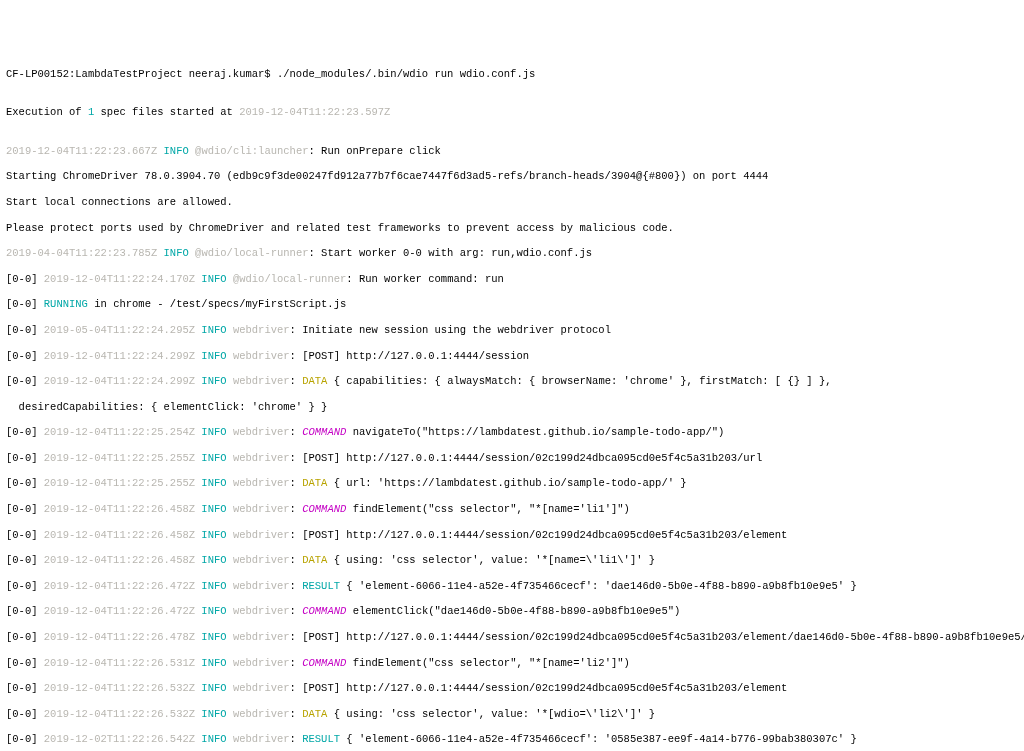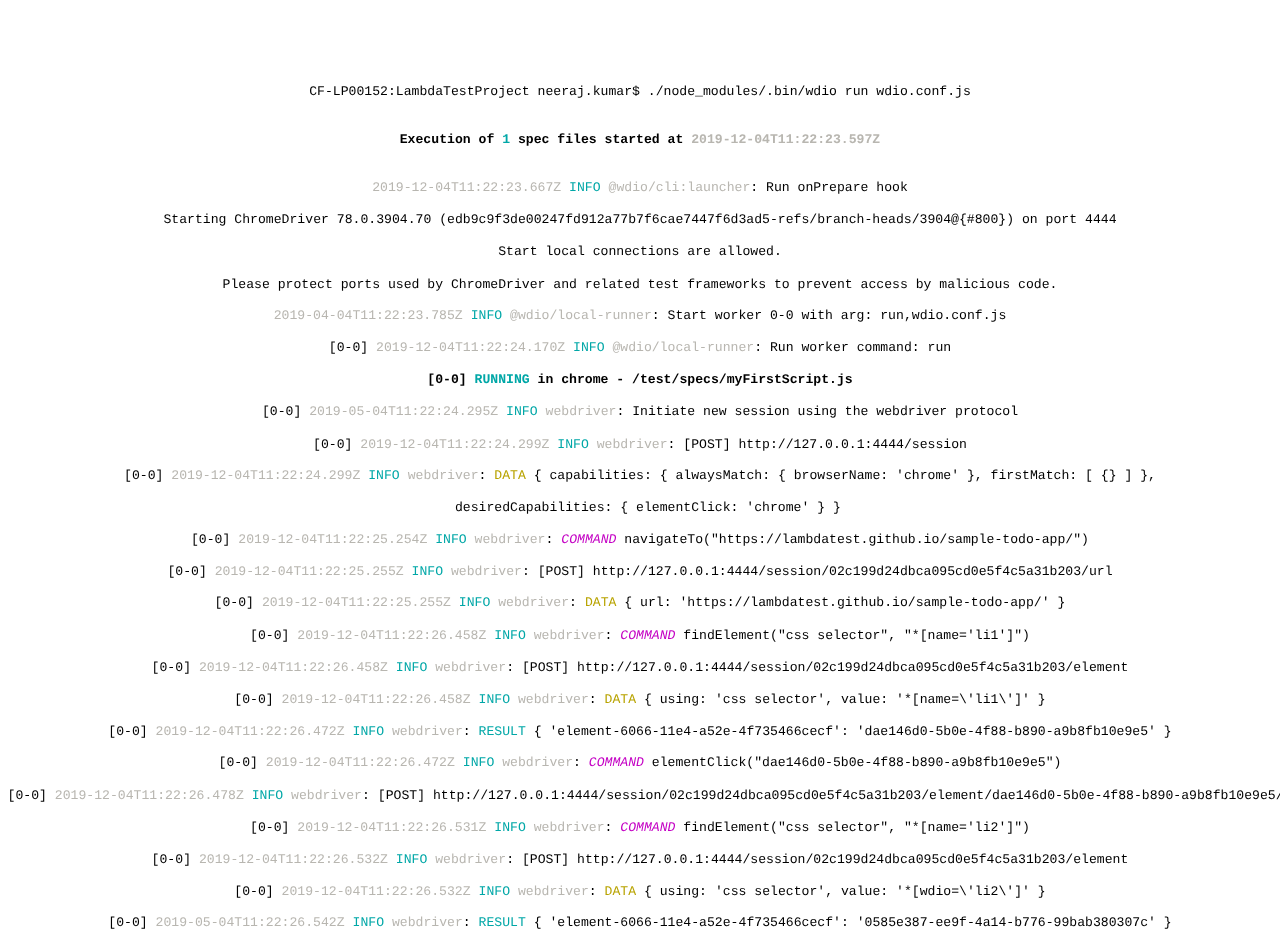--- a/index.html
+++ b/index.html
@@ -6,38 +6,38 @@
     margin: 0;
     padding: 4px 6px;
     background: #ffffff;
     font-family: Menlo, Consolas, "Courier New", monospace;
     font-size: 10.5px;
     line-height: 1.22;
     color: #000;
     white-space: pre;
     overflow-x: auto;
   }
-  .bold { font-weight: bold; }
+  .bold { font-weight: normal; }
   .c-cyan    { color: #00a7a7; }
   .c-magenta { color: #c400c4; font-style: italic; }
   .c-yellow  { color: #b8a300; }
   .c-dim     { color: #b8b6b0; }
-  .row { display: block; text-align: center; }
+  .row { display: block; }
 </style>
 </head>
 <body>
 
 
 
 
 <span class="row"><span>CF-LP00152:LambdaTestProject neeraj.kumar$ ./node_modules/.bin/wdio run wdio.conf.js</span></span>
 <span class="row"></span>
 <span class="row bold"><span>Execution of </span><span class="c-cyan">1</span><span> spec files started at </span><span class="c-dim">2019-12-04T11:22:23.597Z</span></span>
 <span class="row"></span>
-<span class="row"><span class="c-dim">2019-12-04T11:22:23.667Z</span> <span class="c-cyan">INFO</span> <span class="c-dim">@wdio/cli:launcher</span><span>: Run onPrepare hook</span></span>
+<span class="row"><span class="c-dim">2019-12-04T11:22:23.667Z</span> <span class="c-cyan">INFO</span> <span class="c-dim">@wdio/cli:launcher</span><span>: Run onPrepare click</span></span>
 <span class="row"><span>Starting ChromeDriver 78.0.3904.70 (edb9c9f3de00247fd912a77b7f6cae7447f6d3ad5-refs/branch-heads/3904@{#800}) on port 4444</span></span>
 <span class="row"><span>Start local connections are allowed.</span></span>
 <span class="row"><span>Please protect ports used by ChromeDriver and related test frameworks to prevent access by malicious code.</span></span>
 <span class="row"><span class="c-dim">2019-04-04T11:22:23.785Z</span> <span class="c-cyan">INFO</span> <span class="c-dim">@wdio/local-runner</span><span>: Start worker 0-0 with arg: run,wdio.conf.js</span></span>
 <span class="row"><span>[0-0] </span><span class="c-dim">2019-12-04T11:22:24.170Z</span> <span class="c-cyan">INFO</span> <span class="c-dim">@wdio/local-runner</span><span>: Run worker command: run</span></span>
 <span class="row bold"><span>[0-0] </span><span class="c-cyan">RUNNING</span><span> in chrome - /test/specs/myFirstScript.js</span></span>
 <span class="row"><span>[0-0] </span><span class="c-dim">2019-05-04T11:22:24.295Z</span> <span class="c-cyan">INFO</span> <span class="c-dim">webdriver</span><span>: Initiate new session using the webdriver protocol</span></span>
 <span class="row"><span>[0-0] </span><span class="c-dim">2019-12-04T11:22:24.299Z</span> <span class="c-cyan">INFO</span> <span class="c-dim">webdriver</span><span>: [POST] http://127.0.0.1:4444/session</span></span>
 <span class="row"><span>[0-0] </span><span class="c-dim">2019-12-04T11:22:24.299Z</span> <span class="c-cyan">INFO</span> <span class="c-dim">webdriver</span>: <span class="c-yellow">DATA</span><span> { capabilities: { alwaysMatch: { browserName: 'chrome' }, firstMatch: [ {} ] },</span></span>
 <span class="row"><span>  desiredCapabilities: { elementClick: 'chrome' } }</span></span>
@@ -46,21 +46,21 @@
 <span class="row"><span>[0-0] </span><span class="c-dim">2019-12-04T11:22:25.255Z</span> <span class="c-cyan">INFO</span> <span class="c-dim">webdriver</span>: <span class="c-yellow">DATA</span><span> { url: 'https://lambdatest.github.io/sample-todo-app/' }</span></span>
 <span class="row"><span>[0-0] </span><span class="c-dim">2019-12-04T11:22:26.458Z</span> <span class="c-cyan">INFO</span> <span class="c-dim">webdriver</span>: <span class="c-magenta">COMMAND</span><span> findElement("css selector", "*[name='li1']")</span></span>
 <span class="row"><span>[0-0] </span><span class="c-dim">2019-12-04T11:22:26.458Z</span> <span class="c-cyan">INFO</span> <span class="c-dim">webdriver</span><span>: [POST] http://127.0.0.1:4444/session/02c199d24dbca095cd0e5f4c5a31b203/element</span></span>
 <span class="row"><span>[0-0] </span><span class="c-dim">2019-12-04T11:22:26.458Z</span> <span class="c-cyan">INFO</span> <span class="c-dim">webdriver</span>: <span class="c-yellow">DATA</span><span> { using: 'css selector', value: '*[name=\'li1\']' }</span></span>
 <span class="row"><span>[0-0] </span><span class="c-dim">2019-12-04T11:22:26.472Z</span> <span class="c-cyan">INFO</span> <span class="c-dim">webdriver</span>: <span class="c-cyan">RESULT</span><span> { 'element-6066-11e4-a52e-4f735466cecf': 'dae146d0-5b0e-4f88-b890-a9b8fb10e9e5' }</span></span>
 <span class="row"><span>[0-0] </span><span class="c-dim">2019-12-04T11:22:26.472Z</span> <span class="c-cyan">INFO</span> <span class="c-dim">webdriver</span>: <span class="c-magenta">COMMAND</span><span> elementClick("dae146d0-5b0e-4f88-b890-a9b8fb10e9e5")</span></span>
 <span class="row"><span>[0-0] </span><span class="c-dim">2019-12-04T11:22:26.478Z</span> <span class="c-cyan">INFO</span> <span class="c-dim">webdriver</span><span>: [POST] http://127.0.0.1:4444/session/02c199d24dbca095cd0e5f4c5a31b203/element/dae146d0-5b0e-4f88-b890-a9b8fb10e9e5/click</span></span>
 <span class="row"><span>[0-0] </span><span class="c-dim">2019-12-04T11:22:26.531Z</span> <span class="c-cyan">INFO</span> <span class="c-dim">webdriver</span>: <span class="c-magenta">COMMAND</span><span> findElement("css selector", "*[name='li2']")</span></span>
 <span class="row"><span>[0-0] </span><span class="c-dim">2019-12-04T11:22:26.532Z</span> <span class="c-cyan">INFO</span> <span class="c-dim">webdriver</span><span>: [POST] http://127.0.0.1:4444/session/02c199d24dbca095cd0e5f4c5a31b203/element</span></span>
 <span class="row"><span>[0-0] </span><span class="c-dim">2019-12-04T11:22:26.532Z</span> <span class="c-cyan">INFO</span> <span class="c-dim">webdriver</span>: <span class="c-yellow">DATA</span><span> { using: 'css selector', value: '*[wdio=\'li2\']' }</span></span>
-<span class="row"><span>[0-0] </span><span class="c-dim">2019-05-04T11:22:26.542Z</span> <span class="c-cyan">INFO</span> <span class="c-dim">webdriver</span>: <span class="c-cyan">RESULT</span><span> { 'element-6066-11e4-a52e-4f735466cecf': '0585e387-ee9f-4a14-b776-99bab380307c' }</span></span>
+<span class="row"><span>[0-0] </span><span class="c-dim">2019-12-02T11:22:26.542Z</span> <span class="c-cyan">INFO</span> <span class="c-dim">webdriver</span>: <span class="c-cyan">RESULT</span><span> { 'element-6066-11e4-a52e-4f735466cecf': '0585e387-ee9f-4a14-b776-99bab380307c' }</span></span>
 
 
 
 
 
 
 
 
 
 

